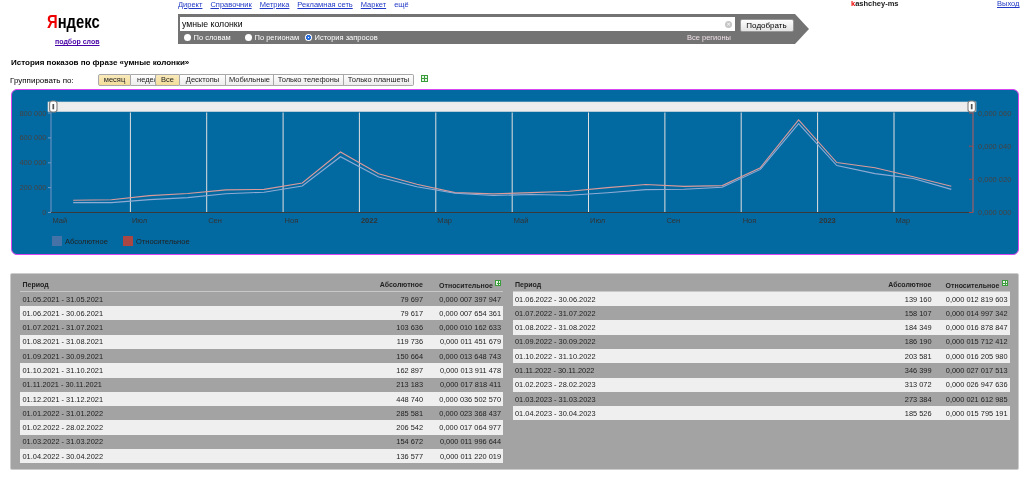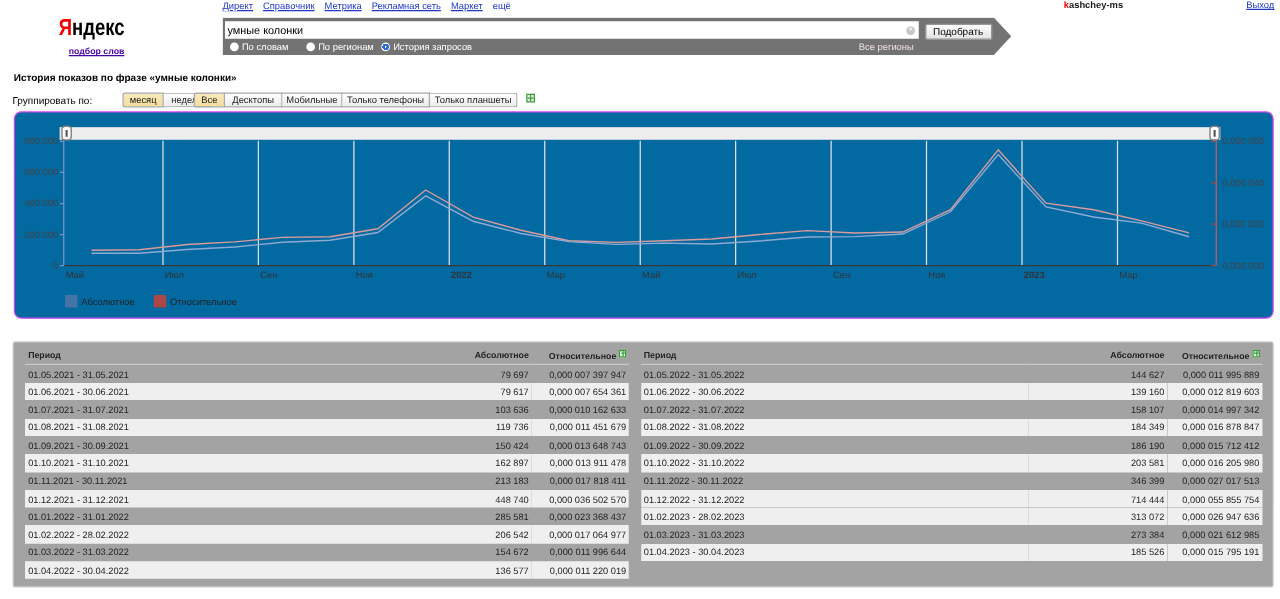--- a/index.html
+++ b/index.html
@@ -169,21 +169,21 @@
           <td class="r">103 636</td>
           <td class="r">0,000 010 162 633</td>
         </tr>
         <tr class="g">
           <td>01.08.2021 - 31.08.2021</td>
           <td class="r">119 736</td>
           <td class="r">0,000 011 451 679</td>
         </tr>
         <tr>
           <td>01.09.2021 - 30.09.2021</td>
-          <td class="r">150 424</td>
+          <td class="r">150 664</td>
           <td class="r">0,000 013 648 743</td>
         </tr>
         <tr class="g">
           <td>01.10.2021 - 31.10.2021</td>
           <td class="r">162 897</td>
           <td class="r">0,000 013 911 478</td>
         </tr>
         <tr>
           <td>01.11.2021 - 30.11.2021</td>
           <td class="r">213 183</td>
@@ -221,25 +221,20 @@
         <col style="width:310px">
         <col style="width:111px">
         <col style="width:76px">
       </colgroup>
       <tbody>
         <tr>
           <th>Период</th>
           <th class="r">Абсолютное</th>
           <th class="r">Относительное<span class="thg"></span></th>
         </tr>
-        <tr>
-          <td>01.05.2022 - 31.05.2022</td>
-          <td class="r">144 627</td>
-          <td class="r">0,000 011 995 889</td>
-        </tr>
         <tr class="g">
           <td>01.06.2022 - 30.06.2022</td>
           <td class="r">139 160</td>
           <td class="r">0,000 012 819 603</td>
         </tr>
         <tr>
           <td>01.07.2022 - 31.07.2022</td>
           <td class="r">158 107</td>
           <td class="r">0,000 014 997 342</td>
         </tr>
@@ -257,25 +252,20 @@
           <td>01.10.2022 - 31.10.2022</td>
           <td class="r">203 581</td>
           <td class="r">0,000 016 205 980</td>
         </tr>
         <tr>
           <td>01.11.2022 - 30.11.2022</td>
           <td class="r">346 399</td>
           <td class="r">0,000 027 017 513</td>
         </tr>
         <tr class="g">
-          <td>01.12.2022 - 31.12.2022</td>
-          <td class="r">714 444</td>
-          <td class="r">0,000 055 855 754</td>
-        </tr>
-        <tr class="g">
           <td>01.02.2023 - 28.02.2023</td>
           <td class="r">313 072</td>
           <td class="r">0,000 026 947 636</td>
         </tr>
         <tr>
           <td>01.03.2023 - 31.03.2023</td>
           <td class="r">273 384</td>
           <td class="r">0,000 021 612 985</td>
         </tr>
         <tr class="g">

